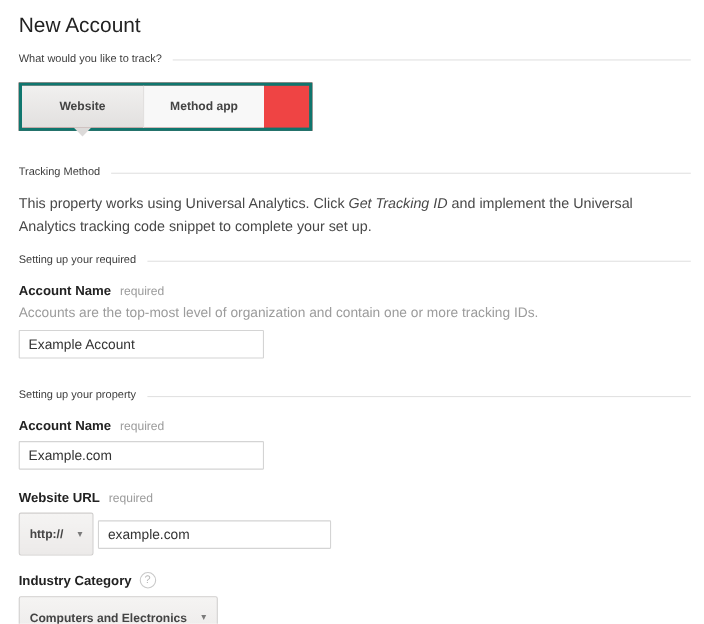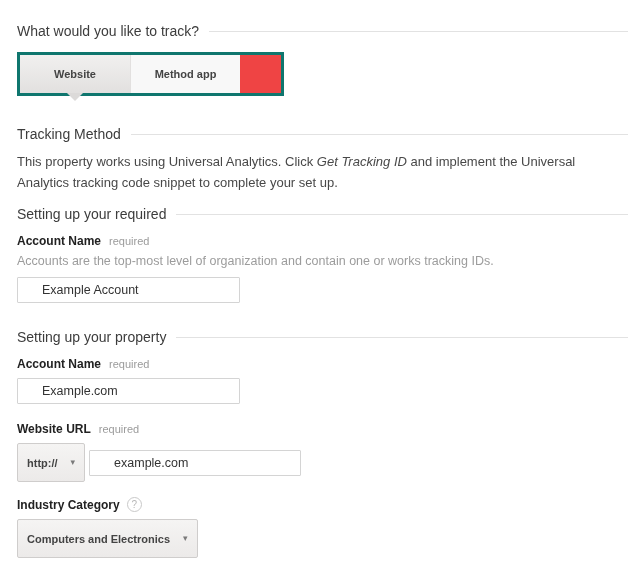--- a/index.html
+++ b/index.html
@@ -12,21 +12,21 @@
     overflow: hidden;
   }
   .page { padding: 12px 12px 0 17px; width: 640px; height: 567px; }
 
   .page-title {
     font-size: 19px; font-weight: 400; color: #222;
     margin: 0; line-height: 23px;
   }
 
   .section-header { display: flex; align-items: center; }
-  .section-title { font-size: 14px; color: #3c3c3c; white-space: nowrap; line-height: 16px; }
+  .section-title { font-size: 10px; color: #3c3c3c; white-space: nowrap; line-height: 16px; }
   .rule { flex: 1; height: 1px; background: #e2e2e2; margin-left: 10px; }
 
   .mt-track { margin-top: 11px; }
   .mt-tracking-method { margin-top: 21px; }
   .mt-account { margin-top: 13px; }
   .mt-property { margin-top: 26px; }
 
   .tab-group {
     display: flex; margin-top: 13px; width: 267px;
     border: 3px solid #0f766e; position: relative; background: #ef4444;
@@ -55,21 +55,21 @@
 
   .field-label-row { display: flex; align-items: baseline; margin-top: 12px; text-align: right; }
   .field-label { font-size: 12px; font-weight: bold; color: #222; }
   .required { font-size: 11px; color: #9b9b9b; margin-left: 8px; }
   .helper { font-size: 12.5px; color: #9c9c9c; margin-top: 5px; line-height: 16px; }
 
   .text-input {
     display: block;
     width: 223px; height: 26px;
     border: 1px solid #d4d4d4; border-radius: 1px;
-    padding: 0 24px; margin-top: 8px;
+    padding: 0 8px; margin-top: 8px;
     font-family: "Liberation Sans", sans-serif;
     font-size: 12.5px; color: #333; background: #fff;
     outline: none;
   }
 
   .url-row { display: flex; align-items: center; margin-top: 7px; }
   .url-row .text-input { width: 212px; margin-top: 0; margin-left: 4px; }
 
   .select-btn {
     display: inline-flex; align-items: center; justify-content: space-between;
@@ -93,20 +93,21 @@
     border: 1px solid #c9c9c9; border-radius: 50%;
     font-size: 10px; color: #b8b8b8; font-weight: normal;
     cursor: pointer;
   }
 </style>
 </head>
 <body>
 
 <div class="page">
 
+  <h1 class="page-title">New Account</h1>
 
   <div class="section-header mt-track">
     <span class="section-title">What would you like to track?</span>
     <span class="rule"></span>
   </div>
 
   <div class="tab-group">
     <div class="tab active">
       <span>Website</span>
       <span class="tab-pointer"></span>
@@ -126,21 +127,21 @@
 
   <div class="section-header mt-account">
     <span class="section-title">Setting up your required</span>
     <span class="rule"></span>
   </div>
 
   <div class="field-label-row">
     <span class="field-label">Account Name</span>
     <span class="required">required</span>
   </div>
-  <div class="helper">Accounts are the top-most level of organization and contain one or works tracking IDs.</div>
+  <div class="helper">Accounts are the top-most level of organization and contain one or more tracking IDs.</div>
   <input type="text" class="text-input" value="Example Account" style="">
 
   <div class="section-header mt-property">
     <span class="section-title">Setting up your property</span>
     <span class="rule"></span>
   </div>
 
   <div class="field-label-row">
     <span class="field-label">Account Name</span>
     <span class="required">required</span>

